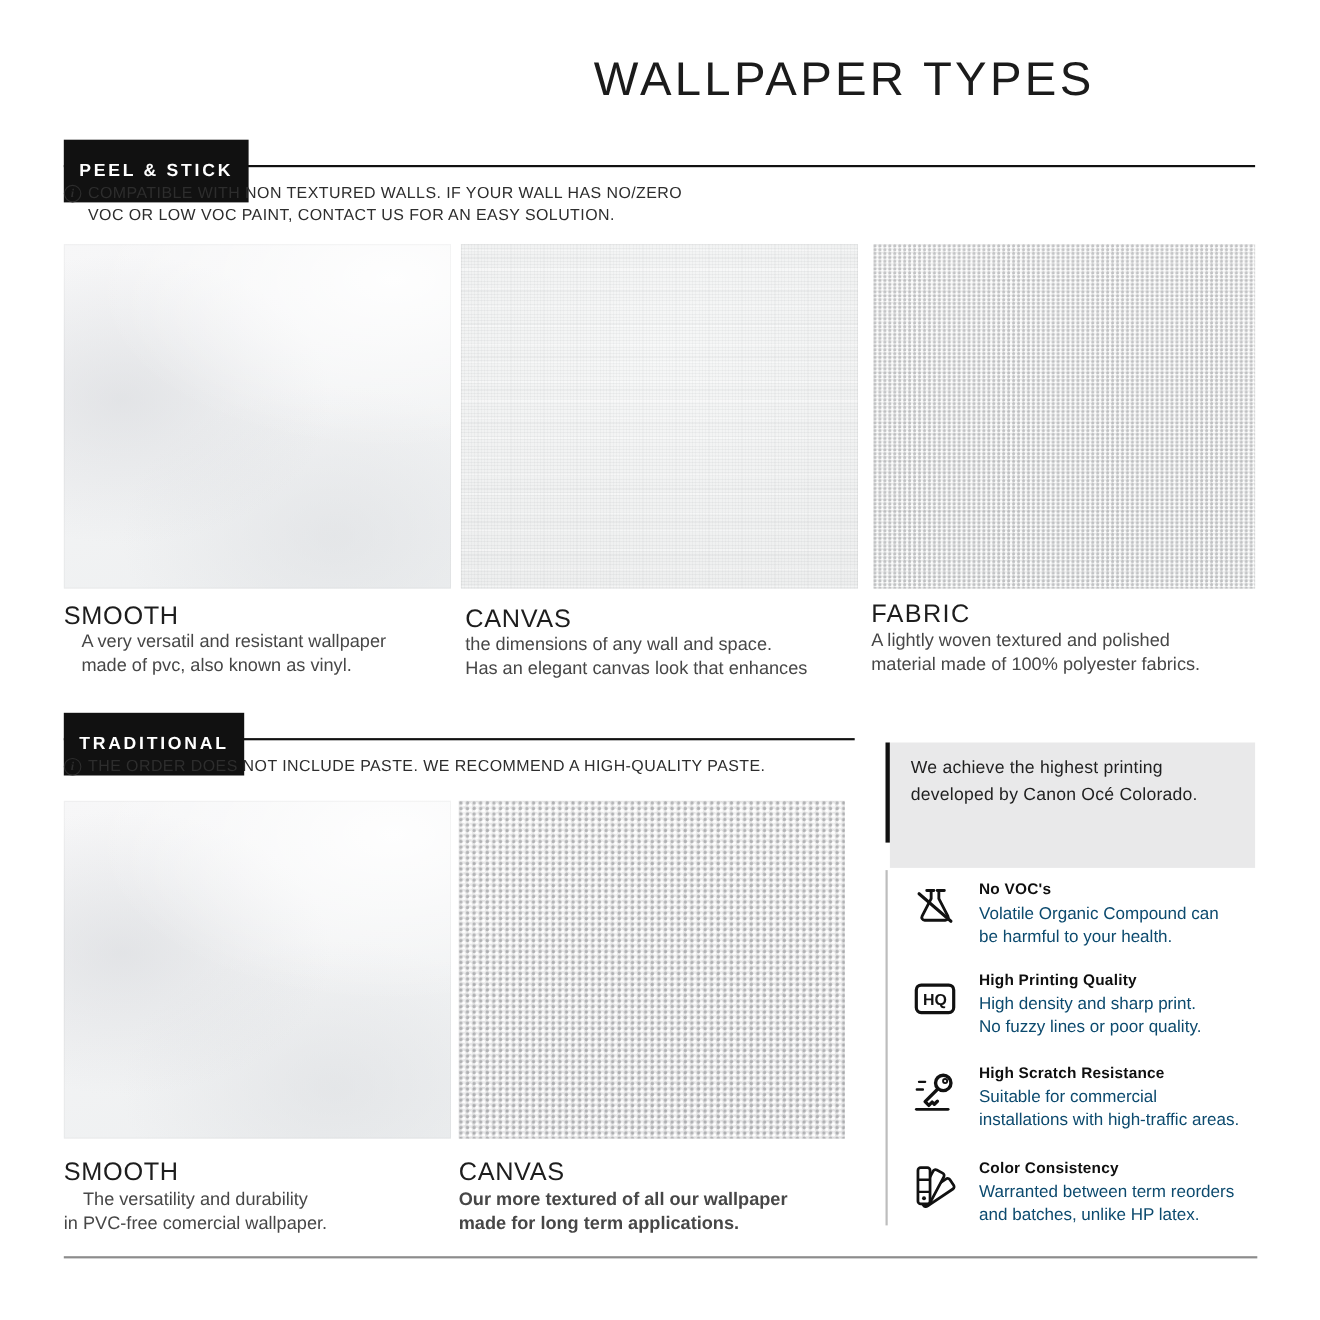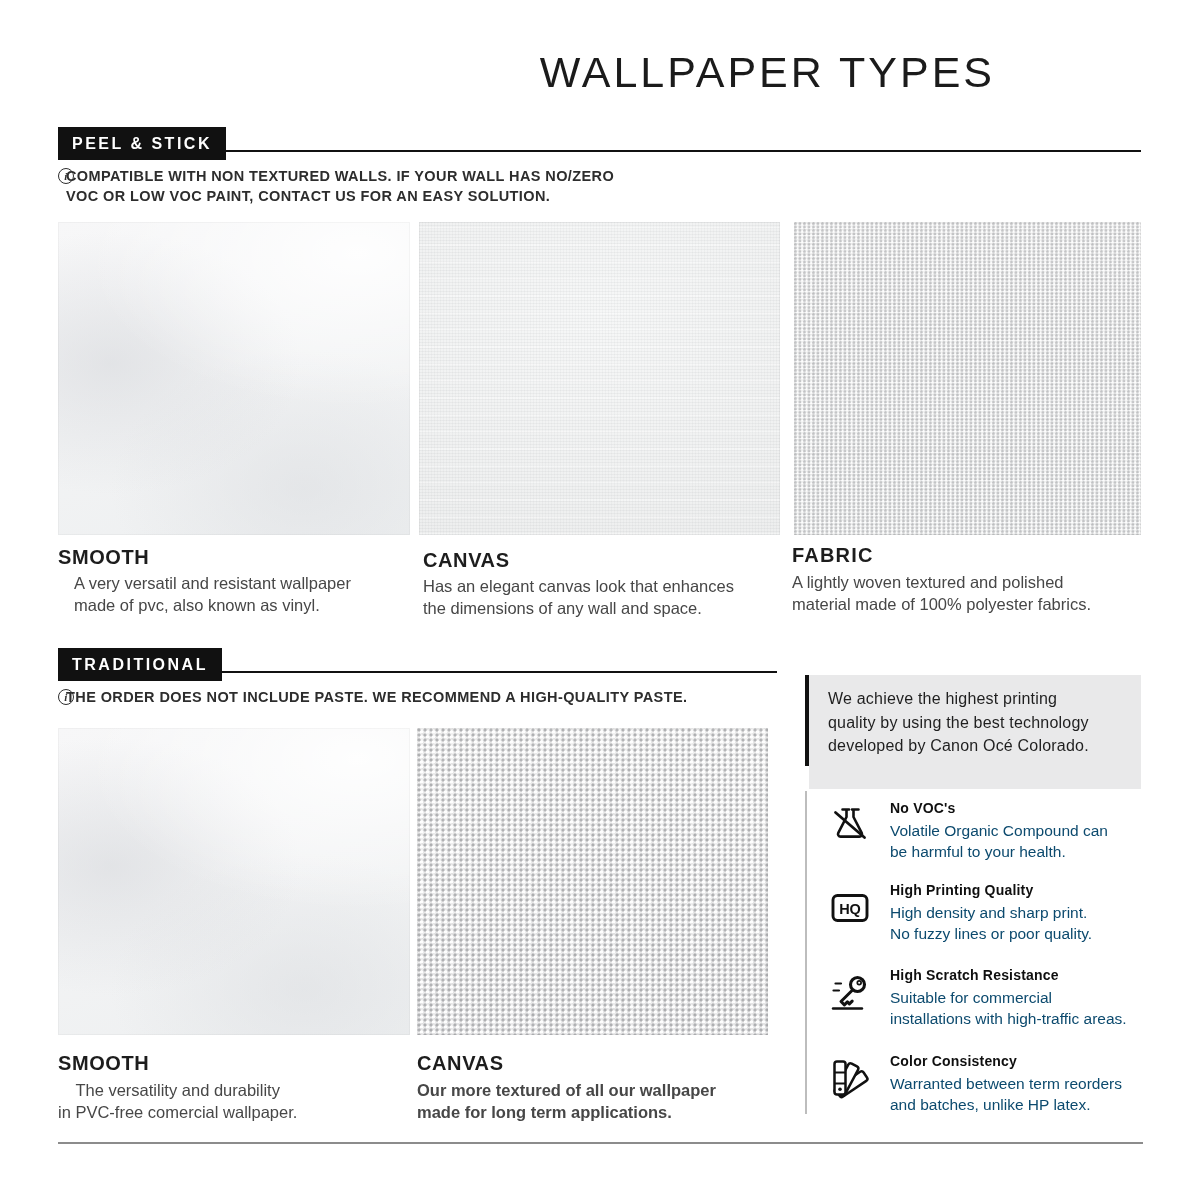--- a/index.html
+++ b/index.html
@@ -8,31 +8,31 @@
     font-family:"Liberation Sans","DejaVu Sans",sans-serif;color:#1e1e1e;
     overflow:hidden;
   }
   .page-title{
     position:absolute;left:0;top:48px;width:995px;margin:0;
     text-align:right;font-size:43px;font-weight:400;letter-spacing:3px;color:#1b1b1b;
   }
   .badge{
     position:absolute;background:#111111;color:#ffffff;
     font-size:16px;font-weight:700;letter-spacing:2.5px;
-    height:25px;line-height:26px;padding:4px 14px;white-space:nowrap;
+    height:25px;line-height:26px;padding:16px 14px;white-space:nowrap;
   }
   .rule-dark{position:absolute;height:2px;background:#111111;}
   .note{position:absolute;font-size:14.5px;letter-spacing:.4px;color:#2d2d2d;line-height:20px;}
   .info-icon{
     position:absolute;left:0;top:2px;width:14px;height:14px;
     border:1.5px solid #2d2d2d;border-radius:50%;
     font-family:"Liberation Serif",serif;font-style:italic;font-weight:700;
     font-size:11px;line-height:14px;text-align:center;color:#2d2d2d;
   }
-  .note-lines{margin-left:8px;font-weight:bold;}
+  .note-lines{margin-left:22px;}
   .swatch{position:absolute;box-shadow:inset 0 0 0 1px rgba(0,0,0,0.03);}
   .tex-smooth{
     background-color:#f3f3f4;
     background-image:
       radial-gradient(140% 90% at 85% 10%, rgba(255,255,255,.9) 0%, rgba(255,255,255,0) 55%),
       radial-gradient(90% 70% at 15% 45%, rgba(212,214,218,.55) 0%, rgba(212,214,218,0) 60%),
       radial-gradient(100% 80% at 70% 85%, rgba(221,223,226,.6) 0%, rgba(221,223,226,0) 55%),
       linear-gradient(160deg,#f7f7f8 0%,#edeff0 100%);
   }
   .tex-canvas{
@@ -55,21 +55,21 @@
   .tex-canvas-rough{
     background-color:#efeff0;
     background-image:
       radial-gradient(circle at 2px 2px, rgba(108,110,114,.45) 1.1px, rgba(0,0,0,0) 2px),
       radial-gradient(circle at 4.5px 4px, rgba(255,255,255,.95) 1.2px, rgba(0,0,0,0) 2.2px),
       repeating-linear-gradient(45deg, rgba(0,0,0,.03) 0 2px, rgba(0,0,0,0) 2px 6px),
       repeating-linear-gradient(-45deg, rgba(0,0,0,.022) 0 2px, rgba(0,0,0,0) 2px 6px),
       linear-gradient(#f2f2f2,#ebebec);
     background-size:6px 5px,6px 5px,auto,auto,auto;
   }
-  .swatch-name{position:absolute;font-size:20px;font-weight:700;letter-spacing:.6px;color:#1d1d1d;white-space:nowrap;}
+  .swatch-name{position:absolute;font-size:23px;font-weight:400;letter-spacing:.6px;color:#1d1d1d;white-space:nowrap;}
   .swatch-desc{position:absolute;font-size:16.5px;color:#474747;line-height:21.5px;white-space:nowrap;}
   .quote-bar{position:absolute;left:805px;top:675px;width:4px;height:91px;background:#111111;}
   .quote-box{position:absolute;left:809px;top:675px;width:332px;height:114px;background:#e9e9ea;}
   .quote-text{padding:12px 0 0 19px;font-size:16px;line-height:23.5px;color:#1f1f1f;letter-spacing:.2px;}
   .aside-rule{position:absolute;left:805px;top:791px;width:2px;height:323px;background:#bdbdbd;}
   .feature{position:absolute;left:828px;width:322px;}
   .feature .ficon{position:absolute;left:0;top:3px;width:44px;height:44px;}
   .feature .ftext{margin-left:62px;}
   .feature .ftitle{font-size:14px;font-weight:700;color:#0f0f0f;letter-spacing:.2px;}
   .feature .fdesc{font-size:15.5px;color:#0c4a6e;line-height:21px;margin-top:4px;white-space:nowrap;}
@@ -97,22 +97,22 @@
 <div class="swatch tex-fabric" style="left:794px;top:222px;width:347px;height:313px;"></div>
 
 <div class="swatch-name" style="left:58px;top:546px;">SMOOTH</div>
 <div class="swatch-desc" style="left:74px;top:573px;">
   <div>A very versatil and resistant wallpaper</div>
   <div>made of pvc, also known as vinyl.</div>
 </div>
 
 <div class="swatch-name" style="left:423px;top:549px;">CANVAS</div>
 <div class="swatch-desc" style="left:423px;top:576px;">
+  <div>the dimensions of any wall and space.</div>
   <div>Has an elegant canvas look that enhances</div>
-  <div>the dimensions of any wall and space.</div>
 </div>
 
 <div class="swatch-name" style="left:792px;top:544px;letter-spacing:1.2px;">FABRIC</div>
 <div class="swatch-desc" style="left:792px;top:572px;">
   <div>A lightly woven textured and polished</div>
   <div>material made of 100% polyester fabrics.</div>
 </div>
 
 <div class="rule-dark" style="left:58px;top:671px;width:719px;"></div>
 <div class="badge" style="left:58px;top:648px;">TRADITIONAL</div>
@@ -136,21 +136,20 @@
 <div class="swatch-name" style="left:417px;top:1052px;">CANVAS</div>
 <div class="swatch-desc" style="left:417px;top:1080px;font-weight:bold;">
   <div>Our more textured of all our wallpaper</div>
   <div>made for long term applications.</div>
 </div>
 
 <div class="quote-bar"></div>
 <div class="quote-box">
   <div class="quote-text">
     <div>We achieve the highest printing</div>
-    <div>quality by using the best technology</div>
     <div>developed by Canon Océ Colorado.</div>
   </div>
 </div>
 
 <div class="aside-rule"></div>
 
 <div class="feature" style="top:800px;">
   <span class="ficon">
     <svg viewBox="0 0 44 44" width="44" height="44">
       <path d="M14.5 6.5 H21 M24 6.5 H30.5 M18.5 7 V14 L10.3 29.8 a2.6 2.6 0 0 0 2.3 3.8 H31.4 a2.6 2.6 0 0 0 2.3-3.8 L25.5 14 V7" fill="none" stroke="#111" stroke-width="2.6" stroke-linecap="round" stroke-linejoin="round"></path>

